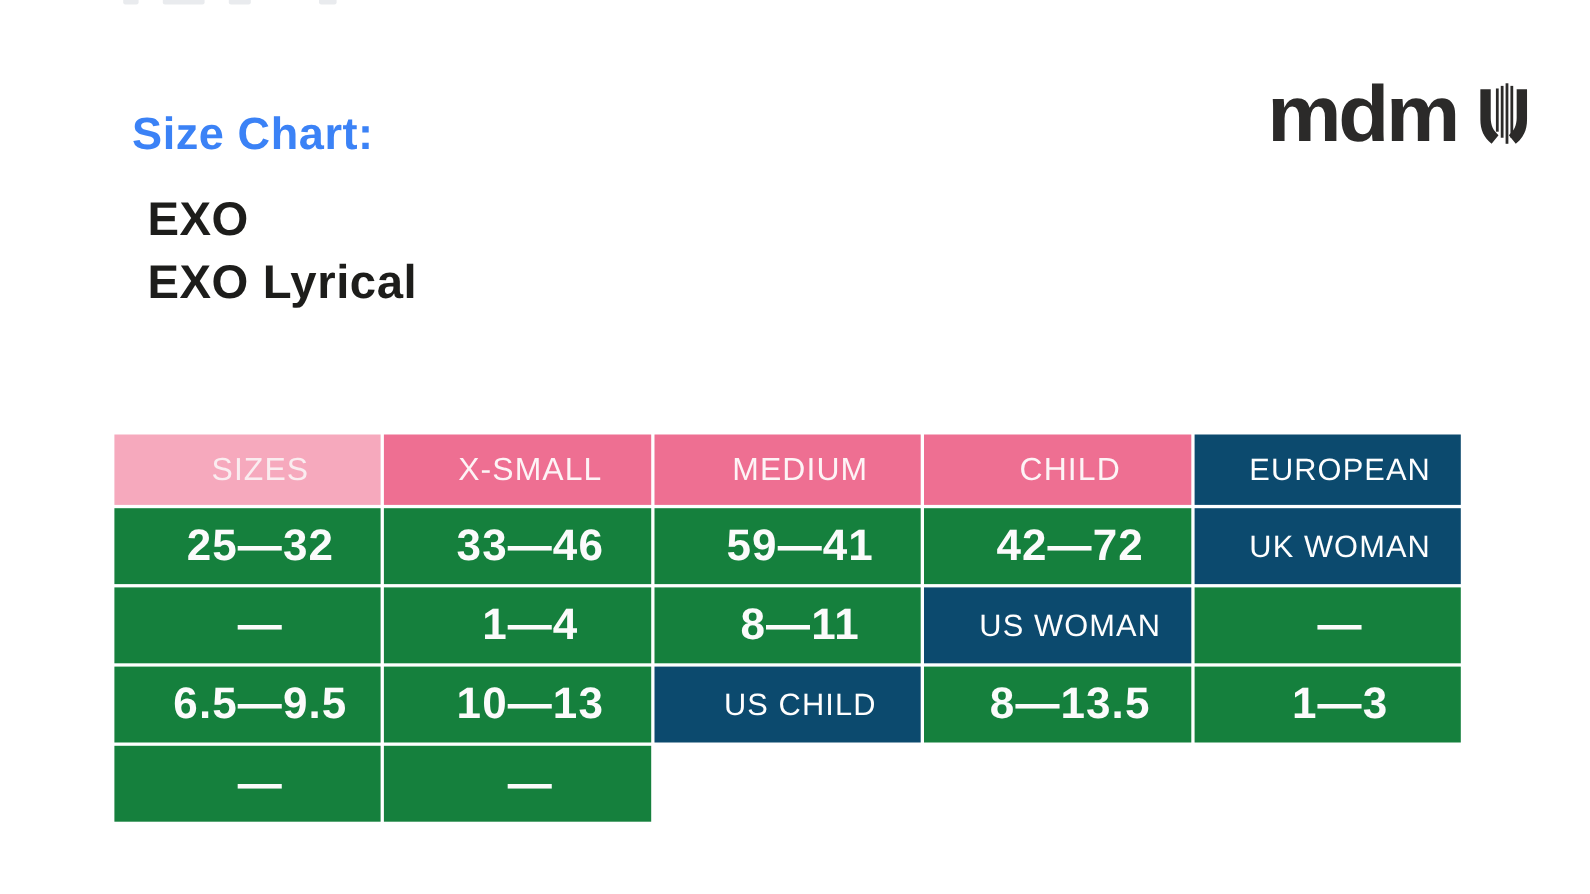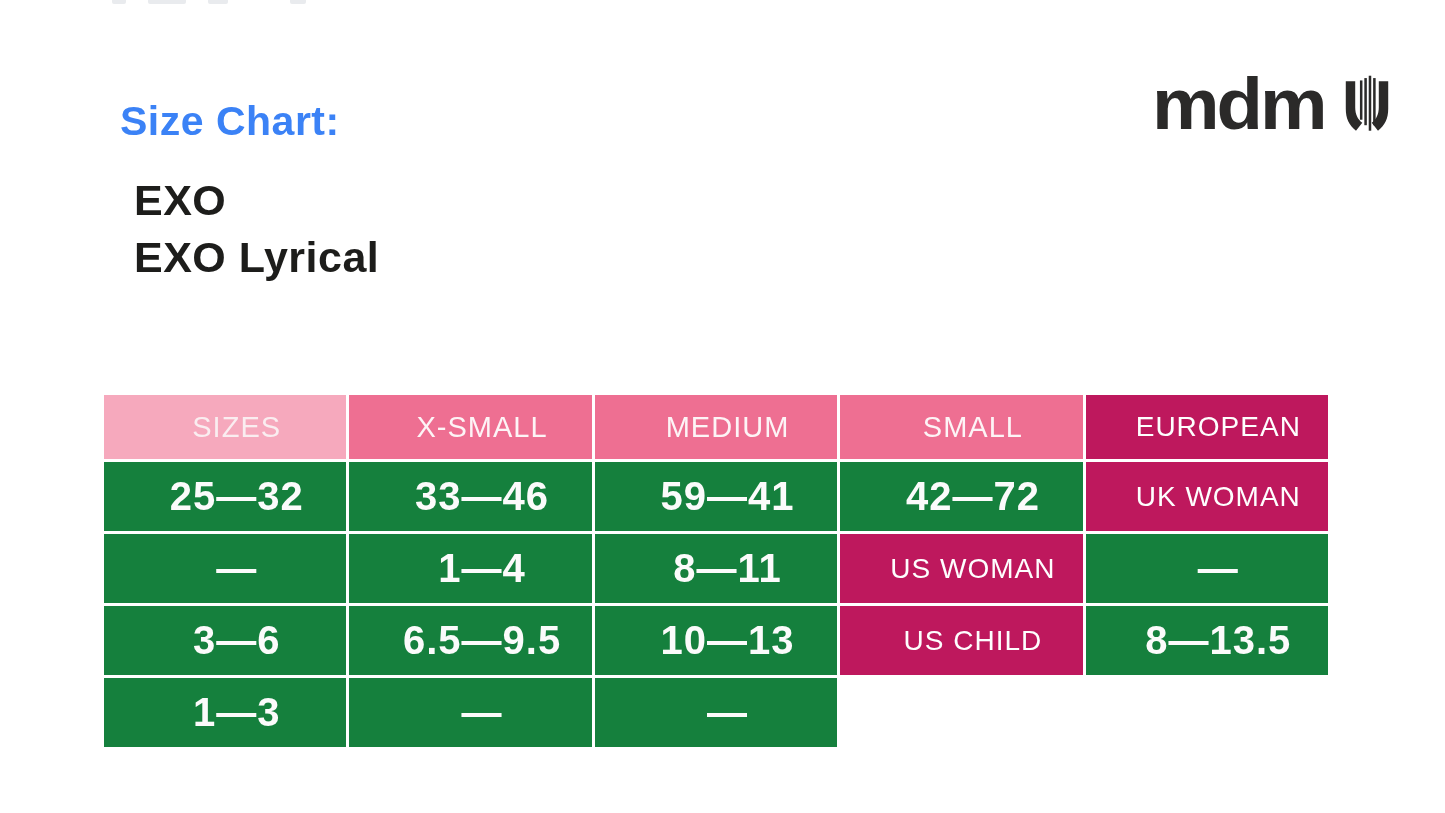--- a/index.html
+++ b/index.html
@@ -88,21 +88,21 @@
     background: #ee6f92;
     font-size: 29px;
     font-weight: 500;
     color: #fdf4f6;
   }
   .th-first {
     background: #f6a9bd;
     color: #faedf0;
   }
   .row-label {
-    background: #be185d;
+    background: #0c4a6e;
     font-size: 28px;
     font-weight: 400;
     color: #fefefe;
   }
   .val {
     background: #15803d;
     font-size: 40px;
     font-weight: 700;
     color: #fbfbfb;
   }
@@ -136,36 +136,35 @@
       <rect fill="#2b2a29" x="34.2" y="6" width="3.2" height="70"></rect>
       <rect fill="#2b2a29" x="39.8" y="9" width="3.2" height="60"></rect>
     </svg>
   </div>
 
   <div class="size-table">
 
     <div class="cell th th-first">SIZES</div>
     <div class="cell th">X-SMALL</div>
     <div class="cell th">MEDIUM</div>
-    <div class="cell th">SMALL</div>
+    <div class="cell th">CHILD</div>
 
     <div class="cell row-label">EUROPEAN</div>
     <div class="cell val">25—32</div>
     <div class="cell val">33—46</div>
     <div class="cell val">59—41</div>
     <div class="cell val">42—72</div>
 
     <div class="cell row-label">UK WOMAN</div>
     <div class="cell val">—</div>
     <div class="cell val">1—4</div>
     <div class="cell val">8—11</div>
 
     <div class="cell row-label">US WOMAN</div>
     <div class="cell val">—</div>
-    <div class="cell val">3—6</div>
     <div class="cell val">6.5—9.5</div>
     <div class="cell val">10—13</div>
 
     <div class="cell row-label">US CHILD</div>
     <div class="cell val">8—13.5</div>
     <div class="cell val">1—3</div>
     <div class="cell val">—</div>
     <div class="cell val">—</div>
   </div>
 

